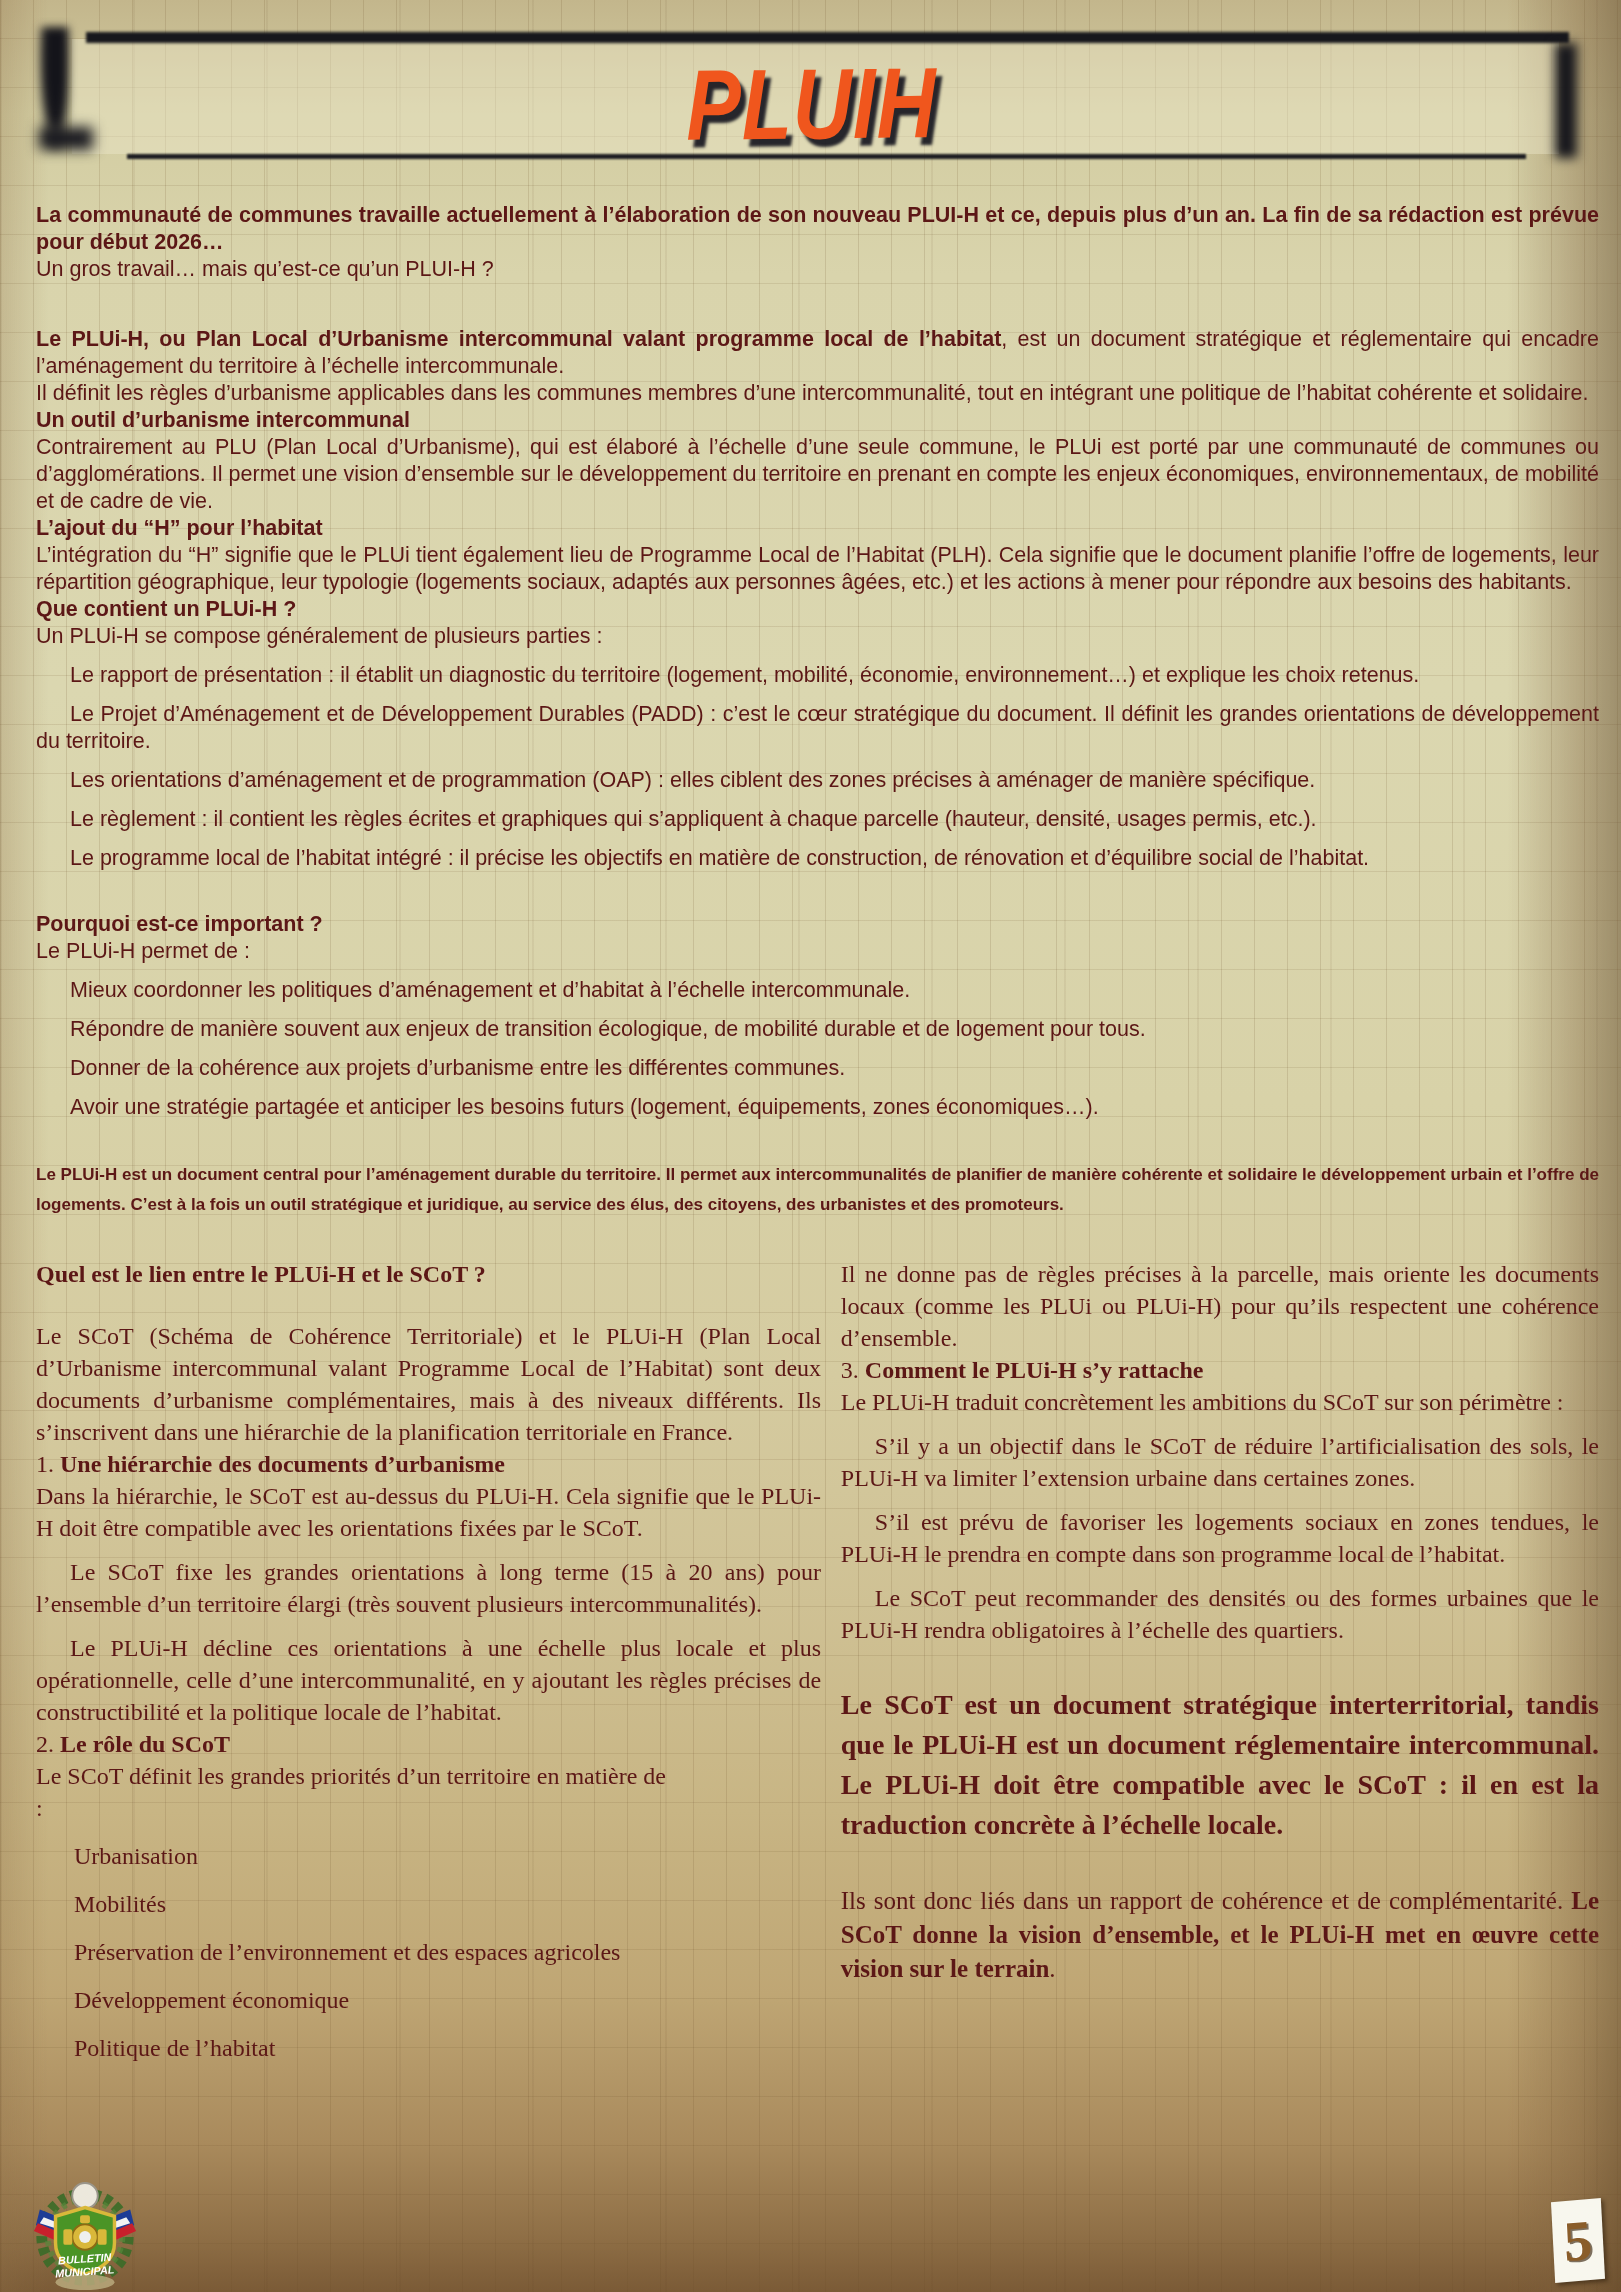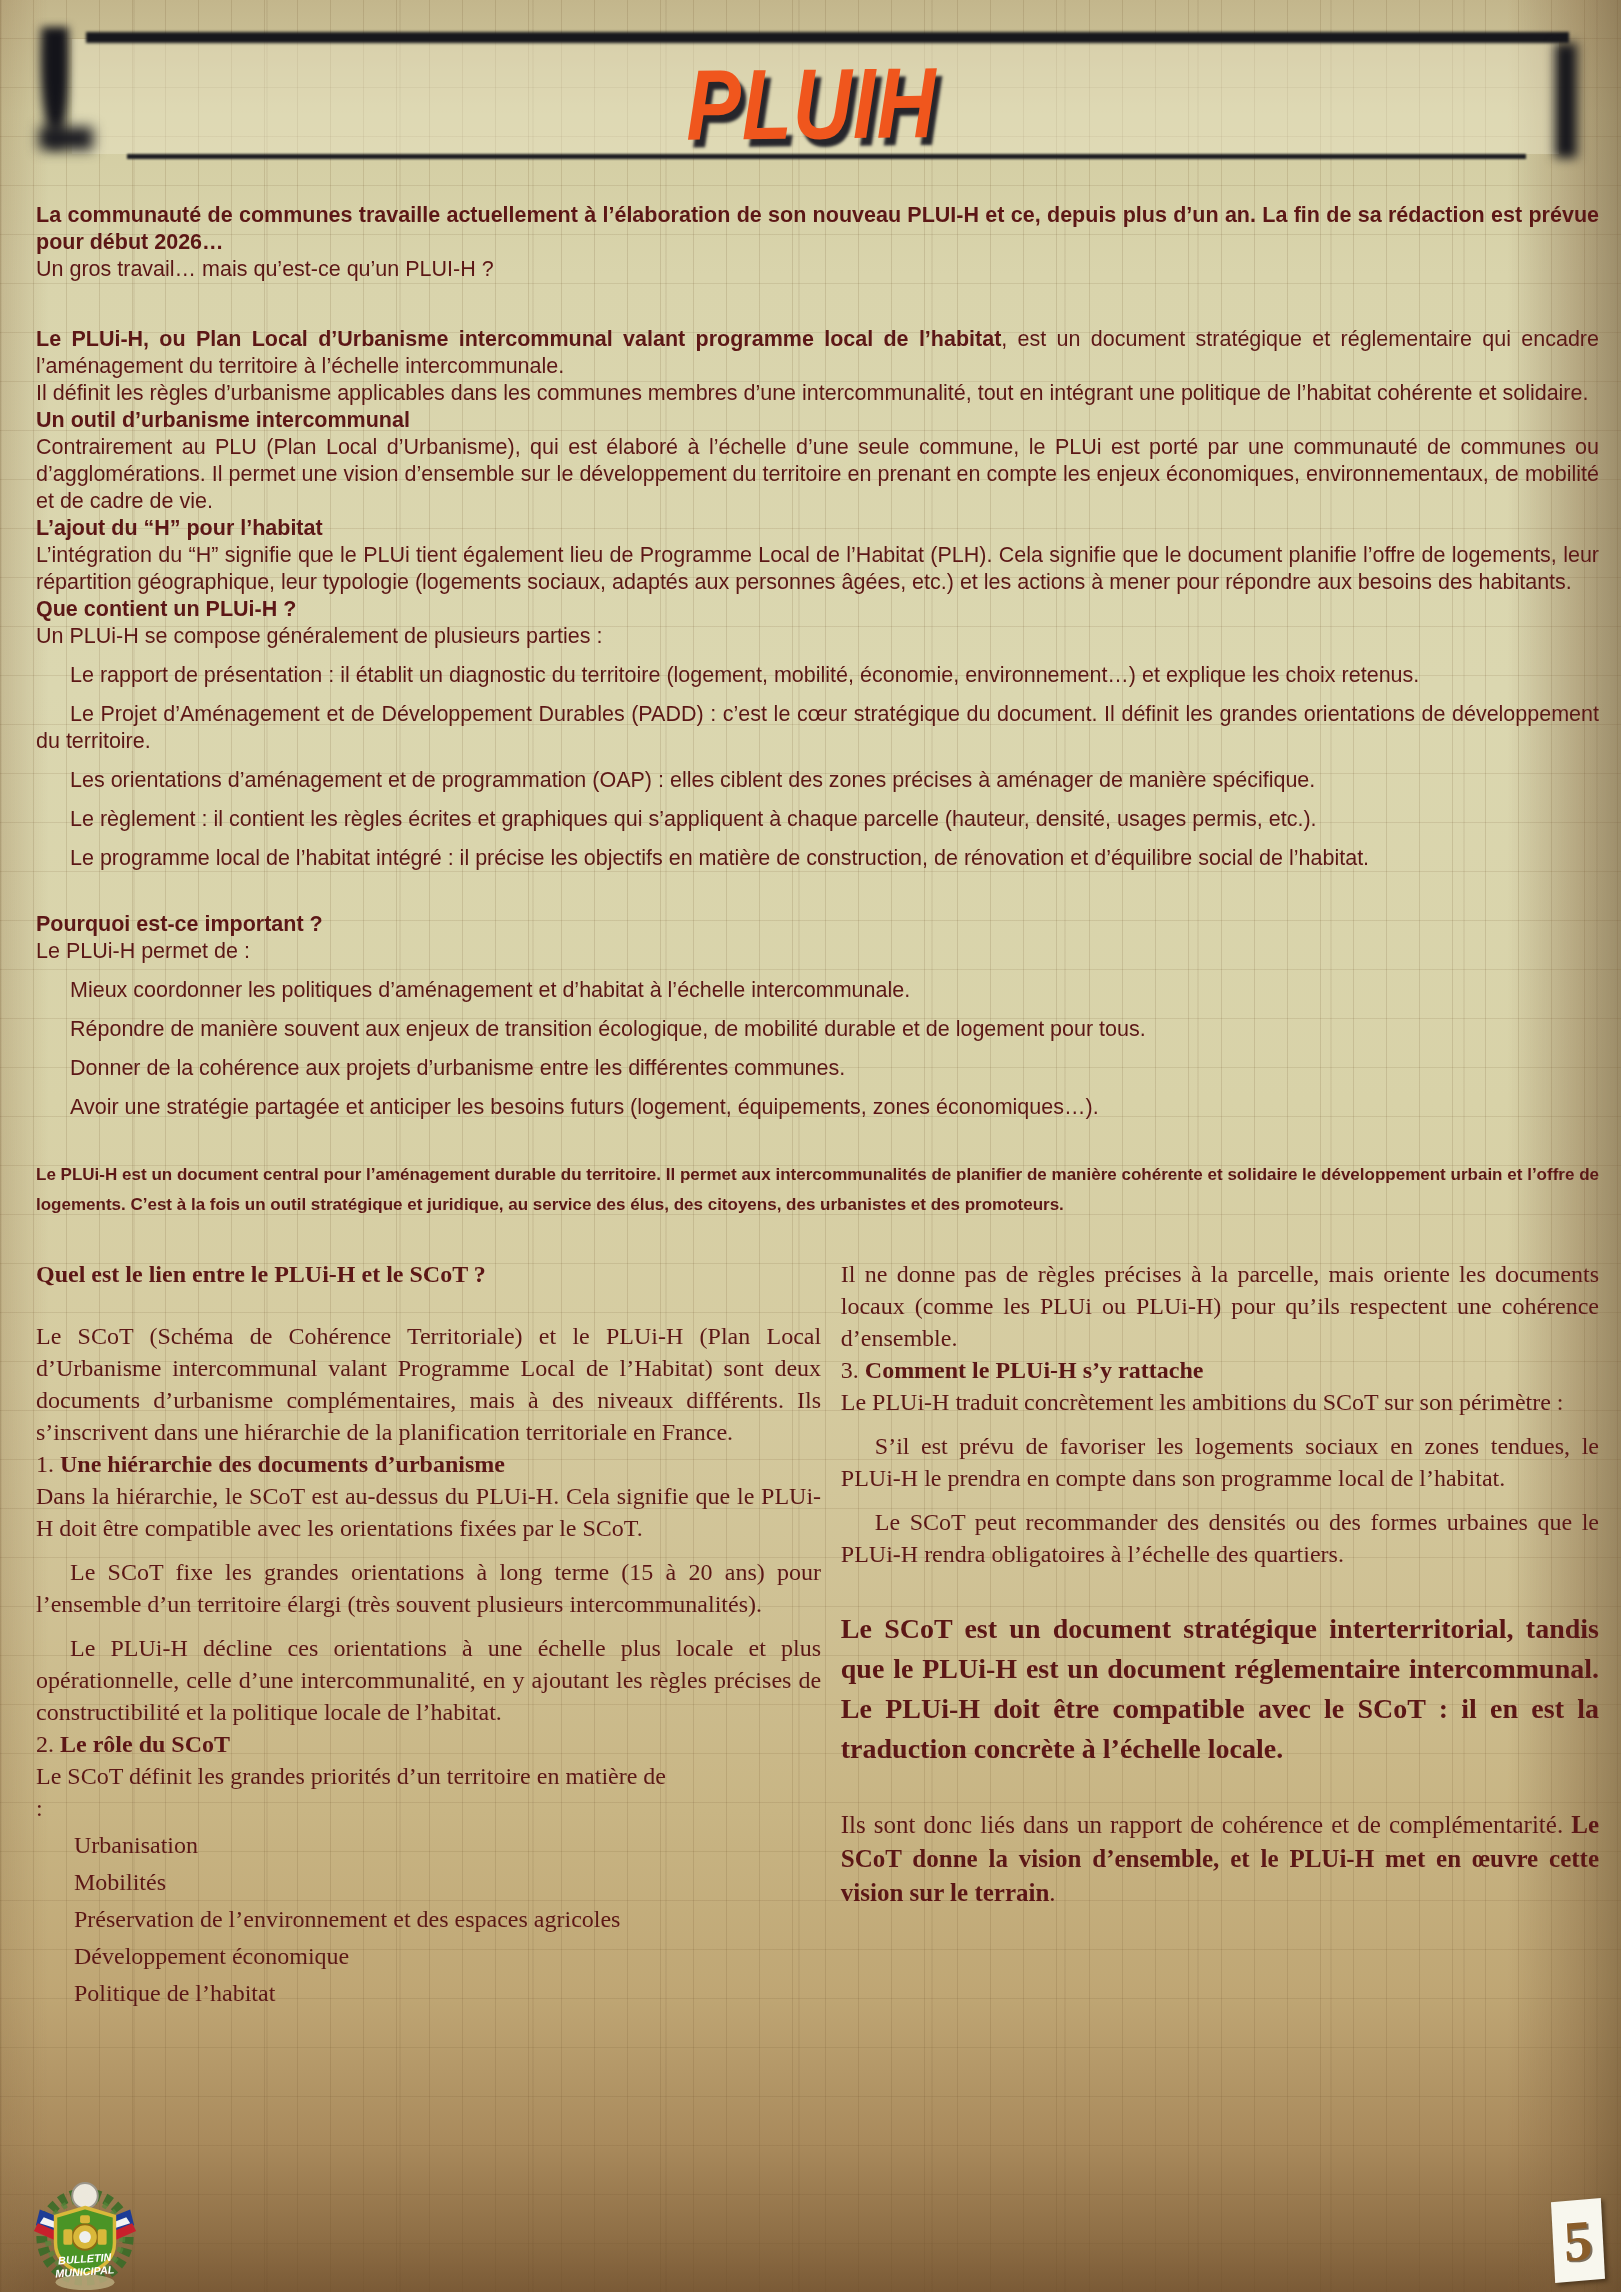--- a/index.html
+++ b/index.html
@@ -42,21 +42,21 @@
   .indent{text-indent:34px;margin-top:12px;}
   .gap-lg{height:43px;}
   .gap-md{height:39px;}
   .syn{font-size:17px;line-height:29.6px;}
   
   .cols{display:flex;gap:19.7px;margin-top:39px;font-family:Liberation Serif, serif;}
   .col-l{width:788px;}
   .col-r{width:761px;}
   .col-text{font-size:24px;line-height:32px;text-align:justify;}
   .col-list{padding-left:38px;}
-  .col-list > div{margin-top:5px;}
+  .col-list > div{margin-top:16px;}
   .colgap{height:30px;}
   .bigbold{font-size:28px;line-height:40px;font-weight:bold;text-align:justify;margin-top:39px;}
   .finalp{font-size:25px;line-height:34px;text-align:justify;margin-top:39px;}
   
   .crest{position:absolute;left:23px;top:2180px;width:124px;height:113px;}
   .page-badge{
     position:absolute;left:1553px;top:2200px;width:50px;height:81px;
     background:#f8f7ee;transform:rotate(-3deg) skewY(-2deg);
     box-shadow:2.7px 2.7px 4.5px rgba(40,25,10,0.55);
     display:flex;align-items:center;justify-content:center;
@@ -134,20 +134,21 @@
         <div>Préservation de l’environnement et des espaces agricoles</div>
         <div>Développement économique</div>
         <div>Politique de l’habitat</div>
       </div>
     </div>
 
     <div class="col-r">
       <div class="col-text">Il ne donne pas de règles précises à la parcelle, mais oriente les documents locaux (comme les PLUi ou PLUi-H) pour qu’ils respectent une cohérence d’ensemble.</div>
       <div class="col-text"><span>3. </span><span class="b">Comment le PLUi-H s’y rattache</span></div>
       <div class="col-text">Le PLUi-H traduit concrètement les ambitions du SCoT sur son périmètre :</div>
+      <div class="col-text indent">S’il y a un objectif dans le SCoT de réduire l’artificialisation des sols, le PLUi-H va limiter l’extension urbaine dans certaines zones.</div>
       <div class="col-text indent">S’il est prévu de favoriser les logements sociaux en zones tendues, le PLUi-H le prendra en compte dans son programme local de l’habitat.</div>
       <div class="col-text indent">Le SCoT peut recommander des densités ou des formes urbaines que le PLUi-H rendra obligatoires à l’échelle des quartiers.</div>
       <div class="bigbold">Le SCoT est un document stratégique interterritorial, tandis que le PLUi-H est un document réglementaire intercommunal. Le PLUi-H doit être compatible avec le SCoT : il en est la traduction concrète à l’échelle locale.</div>
       <div class="finalp"><span>Ils sont donc liés dans un rapport de cohérence et de complémentarité. </span><span class="b">Le SCoT donne la vision d’ensemble, et le PLUi-H met en œuvre cette vision sur le terrain</span><span>.</span></div>
     </div>
 
   </div>
 </div>
 
 <div class="crest">

